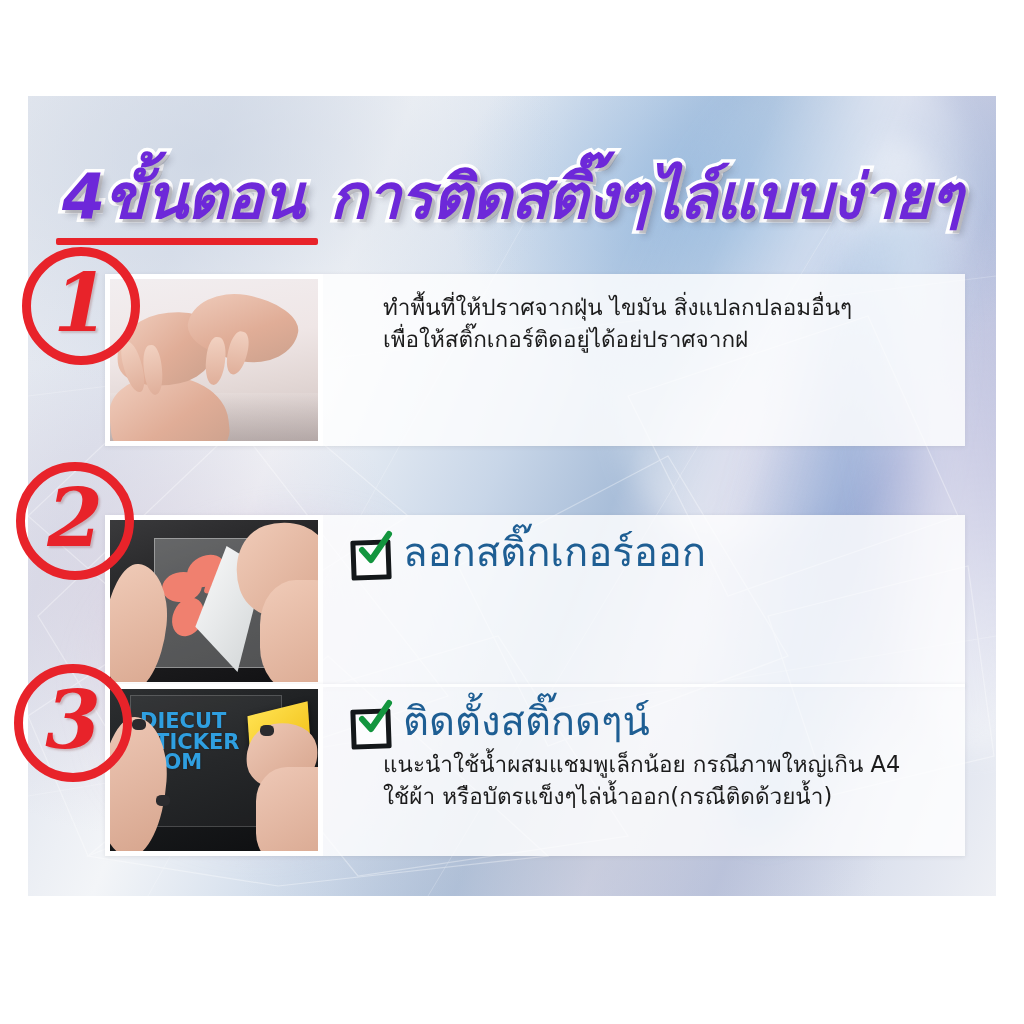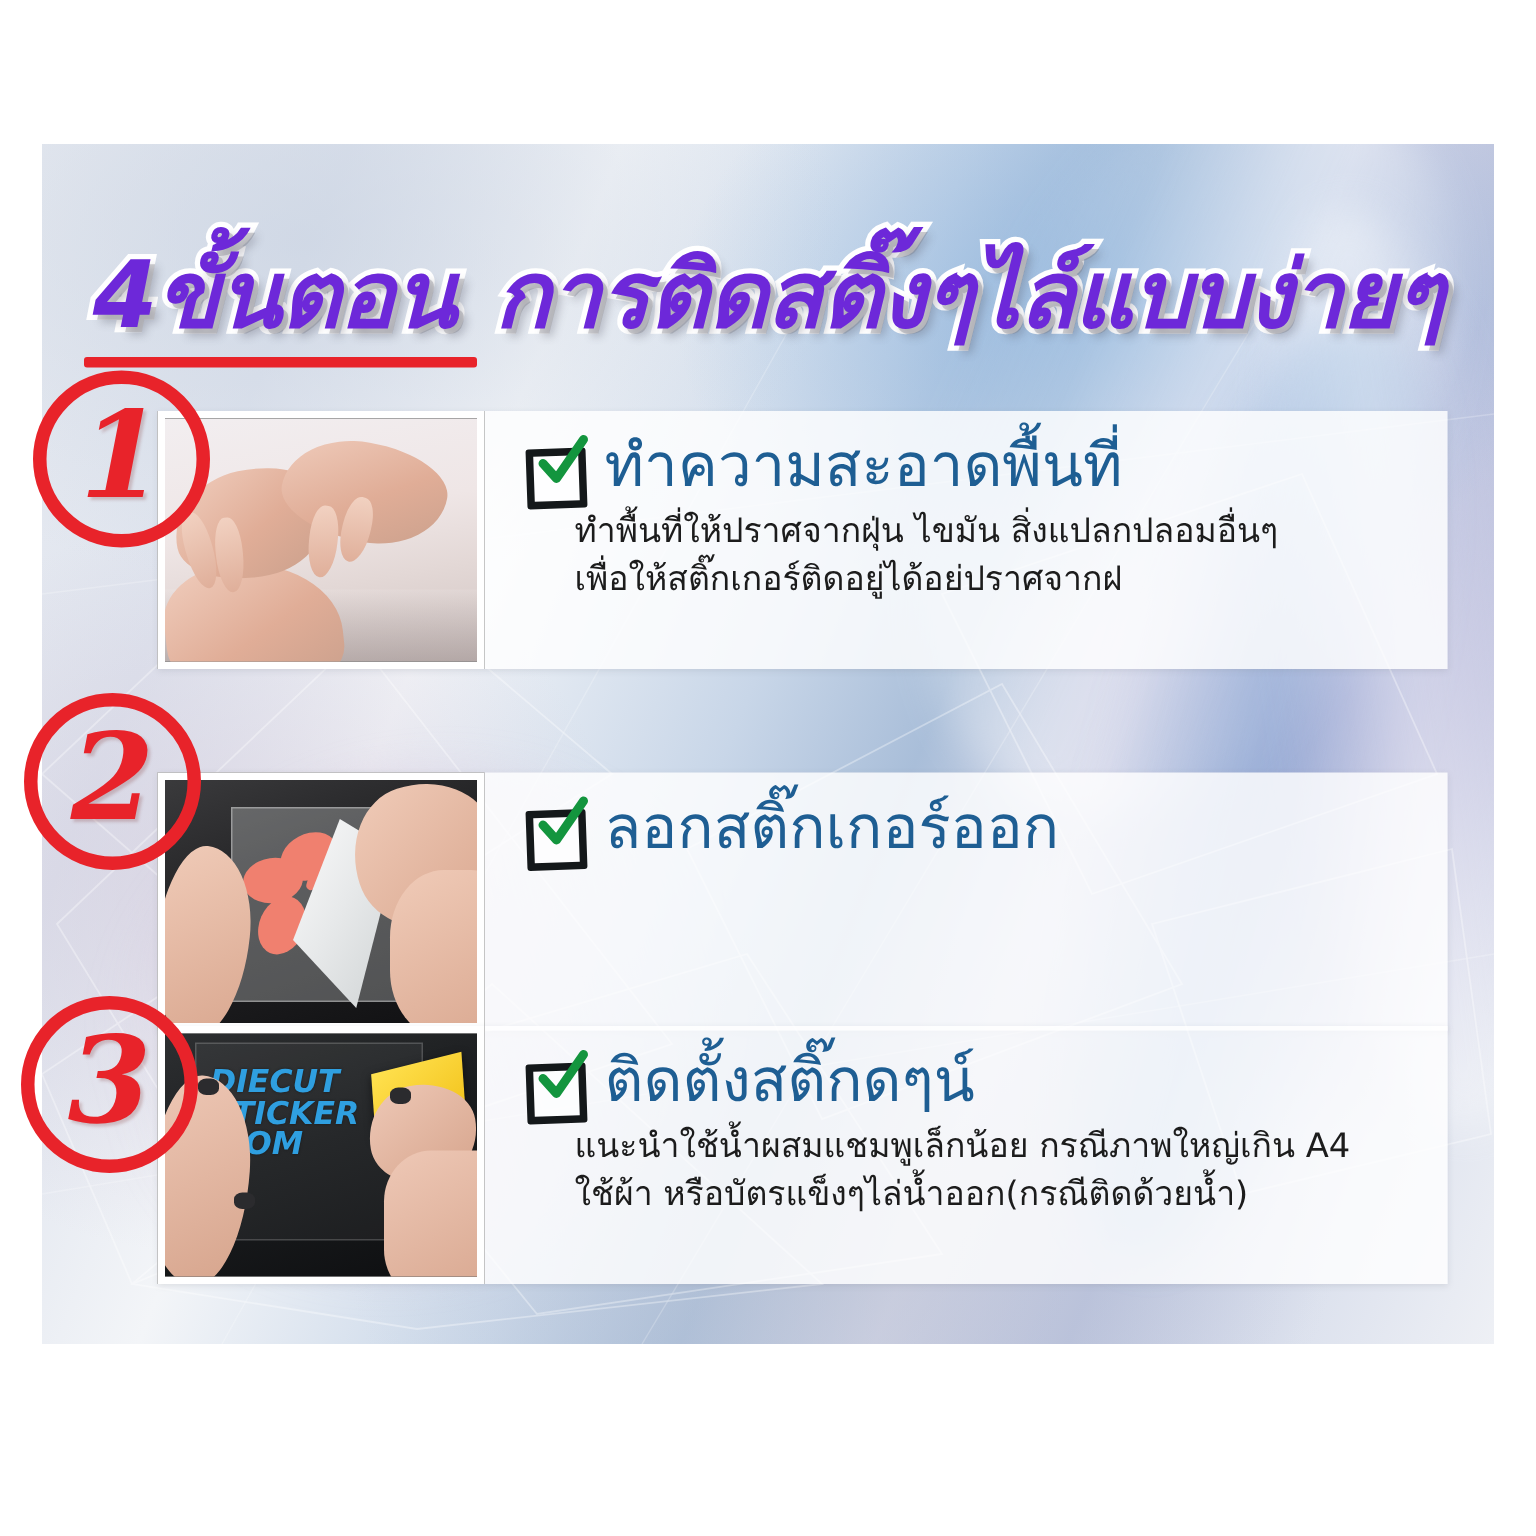--- a/index.html
+++ b/index.html
@@ -175,21 +175,21 @@
   .ph2 .hand {
     position: absolute; background: linear-gradient(150deg,#f0cbb8,#d9a78f);
     border-radius: 45% 55% 50% 50% / 55% 45% 55% 45%;
   }
   .ph2 .hand.left  { left: -6px;  top: 44px;  width: 62px; height: 128px; transform: rotate(6deg); }
   .ph2 .hand.right { left: 126px; top: 2px;   width: 96px; height: 96px;  transform: rotate(-18deg); }
   .ph2 .hand.arm   { left: 150px; top: 60px;  width: 90px; height: 112px; border-radius: 40%; }
 
   
   .ph3 { position: absolute; inset: 0;
-    background: linear-gradient(160deg, #2d2f31 0%, #1b1d1f 46%, #0d0e10 100%); font-style: italic; }
+    background: linear-gradient(160deg, #2d2f31 0%, #1b1d1f 46%, #0d0e10 100%); }
   .ph3 .glass {
     position: absolute; left: 20px; top: 6px; width: 150px; height: 130px;
     background: rgba(255,255,255,0.05);
     border: 1px solid rgba(255,255,255,0.18);
   }
   .ph3 .decal-text {
     position: absolute; left: 30px; top: 22px;
     color: #2f9fe0;
     font-family: "DejaVu Sans", "Liberation Sans", sans-serif;
     font-weight: bold; font-size: 21px; line-height: 0.98;
@@ -334,29 +334,20 @@
         <div class="hand arm"></div>
         <div class="hand h1"></div>
         <div class="hand h2"></div>
         <div class="finger f1"></div>
         <div class="finger f2"></div>
         <div class="finger f3"></div>
         <div class="finger f4"></div>
       </div>
     </div>
     <div class="step-text">
-      <div class="head-line">
-        <span class="check-box">
-          <span class="box"></span>
-          <svg class="tick" viewBox="0 0 40 40">
-            <path d="M7,20 L16,30 L34,4" stroke="#13953e" stroke-width="6" fill="none" stroke-linecap="round" stroke-linejoin="round"></path>
-          </svg>
-        </span>
-        <span class="step-title">ทำความสะอาดพื้นที่</span>
-      </div>
       <div class="step-body">
         <div>ทำพื้นที่ให้ปราศจากฝุ่น ไขมัน สิ่งแปลกปลอมอื่นๆ</div>
         <div>เพื่อให้สติ๊กเกอร์ติดอยู่ได้อย่ปราศจากฝ</div>
       </div>
     </div>
   </div>
 
   <div class="step s2">
     <div class="step-photo">
       <div class="ph2">

